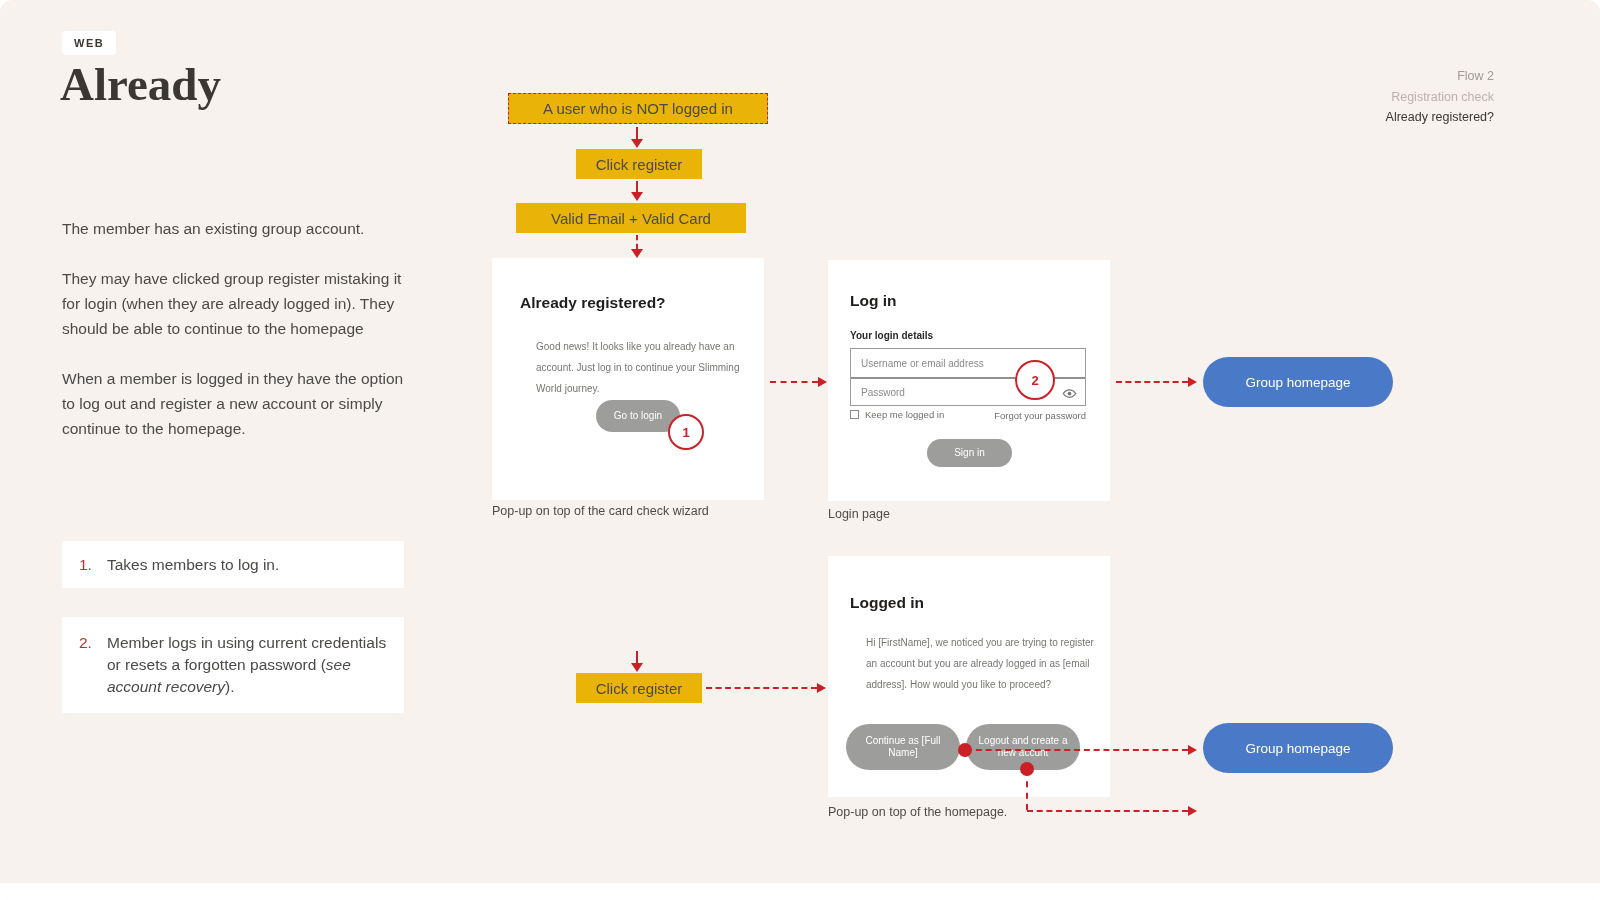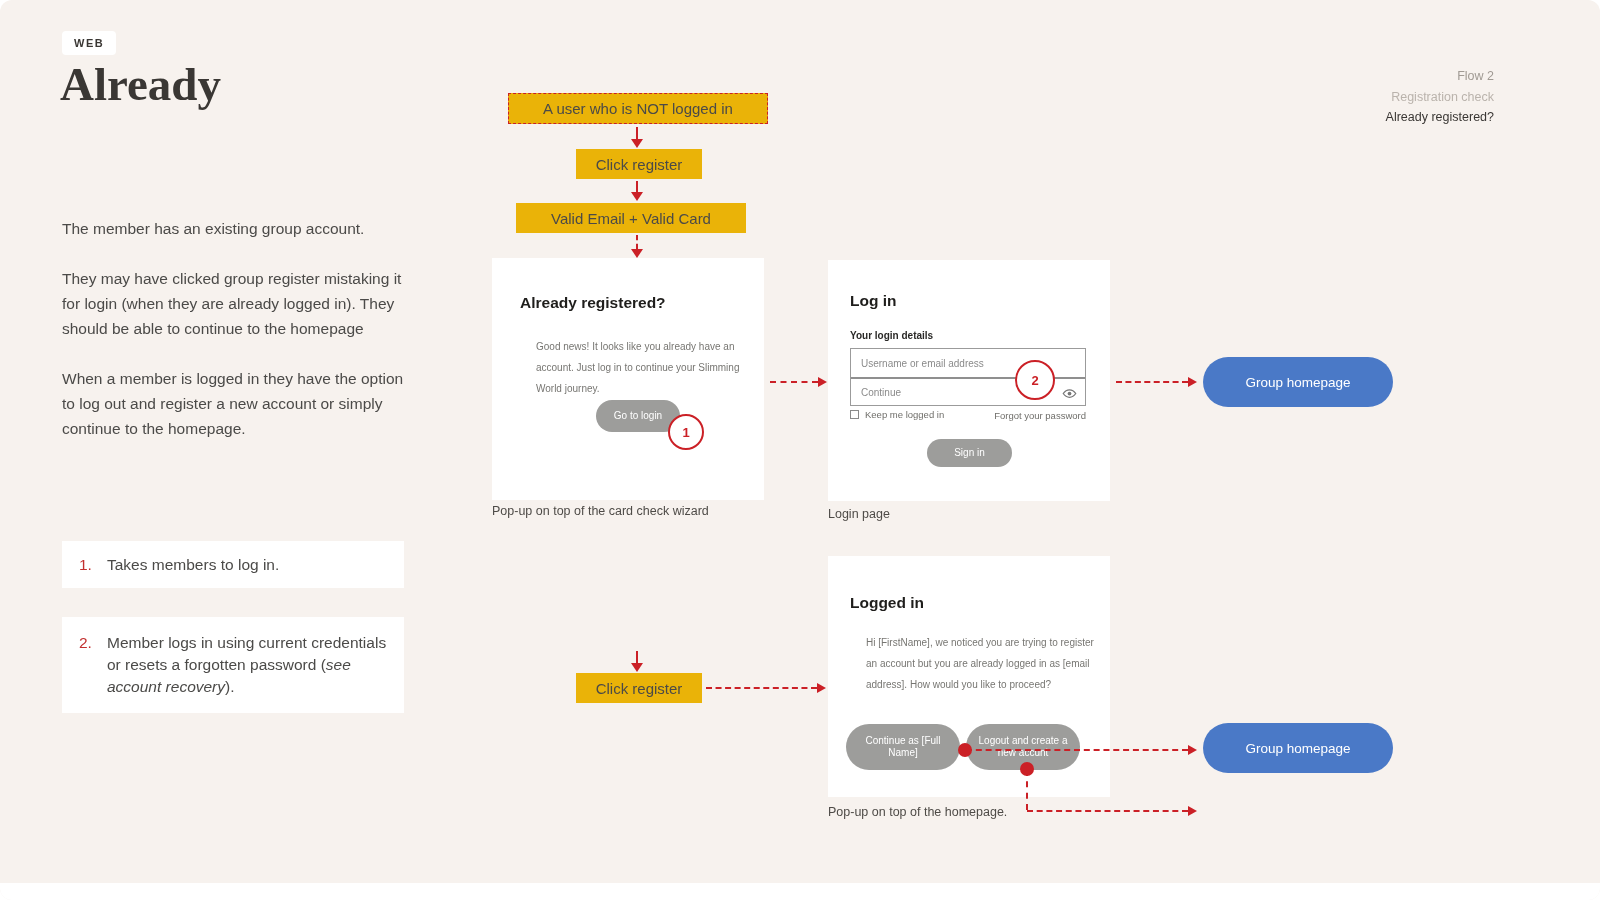--- a/index.html
+++ b/index.html
@@ -127,21 +127,21 @@
   <div class="abs arr-r" style="left:818px;top:377px;"></div>
 
   <div class="abs card" style="left:828px;top:260px;width:282px;height:241px;">
     <div class="abs card-title" style="left:22px;top:32px;">Log in</div>
     <div class="abs minilabel" style="left:22px;top:70px;">Your login details</div>
     <div class="abs fieldbox" style="left:22px;top:88px;width:236px;height:58px;">
       <div class="frow">
         <span>Username or email address</span>
       </div>
       <div class="frow fdivider">
-        <span>Continue</span>
+        <span>Password</span>
         <svg style="position:absolute;right:8px;top:9px;" width="15" height="11" viewBox="0 0 24 16">
           <path d="M12 2C6 2 2 8 2 8s4 6 10 6 10-6 10-6-4-6-10-6z" fill="none" stroke="#777" stroke-width="2"></path>
           <circle cx="12" cy="8" r="3" fill="#777"></circle>
         </svg>
       </div>
     </div>
     <div class="abs" style="left:22px;top:149px;display:flex;align-items:center;gap:6px;">
       <span class="cb"></span>
       <span class="tiny">Keep me logged in</span>
     </div>

